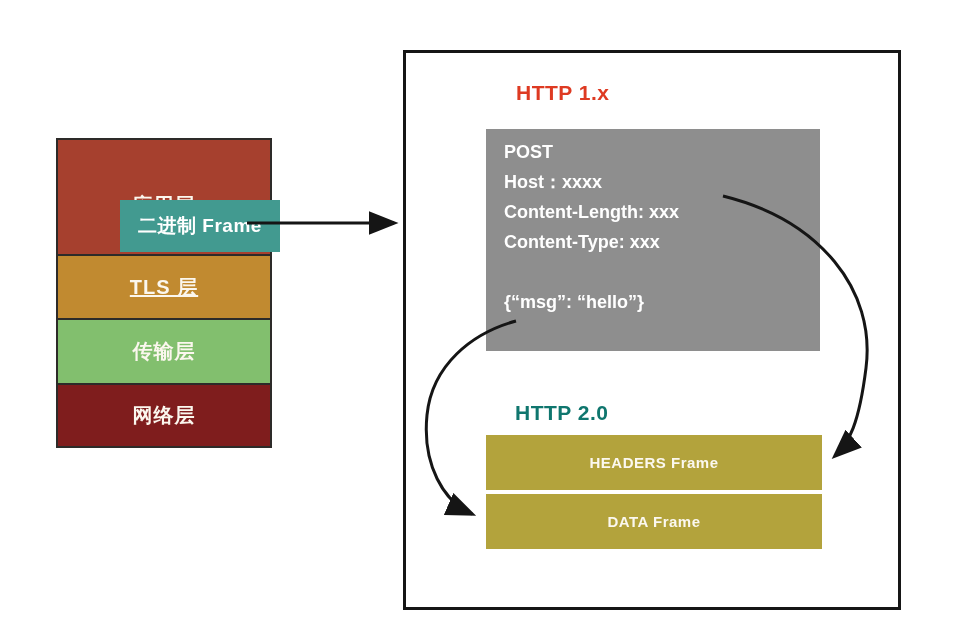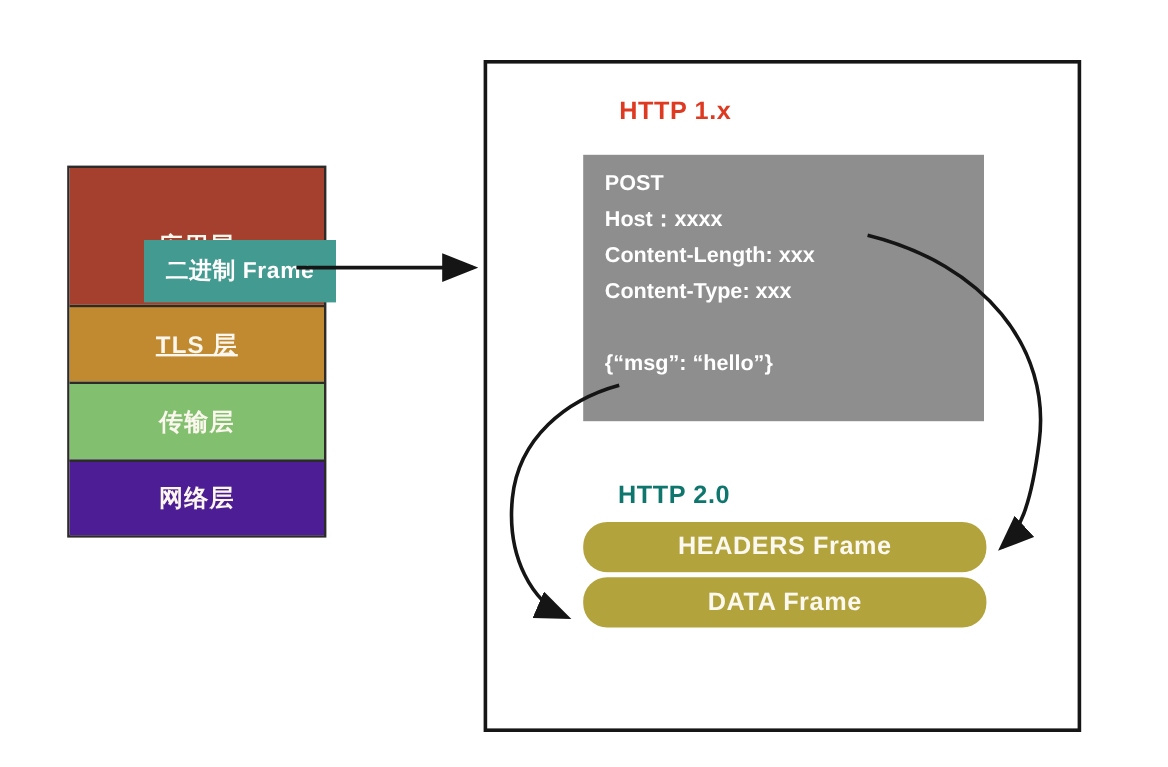--- a/index.html
+++ b/index.html
@@ -64,25 +64,24 @@
   }
   .req-line{line-height:30px;white-space:pre;}
   .req-body{line-height:30px;margin-top:30px;white-space:pre;}
 
   .frames{
     position:absolute;left:80px;top:382px;
     width:336px;
     display:flex;flex-direction:column;
   }
   .frame-row{
-    height:42px;
+    height:55px;
     display:flex;align-items:center;justify-content:center;
-    color:#fbf8ef;font-weight:bold;font-size:21px;
+    color:#fbf8ef;font-weight:bold;font-size:15px;
     letter-spacing:0.5px;
-    border-radius:20px;
   }
   .frame-sep{height:4px;background:#ffffff;}
 
   
   .arrows{
     position:absolute;left:0;top:0;width:973px;height:639px;
     pointer-events:none;
   }
 </style>
 </head>
@@ -96,21 +95,21 @@
       <div class="binary-frame" style="background-color: rgb(66, 154, 144); margin-left: 36px;">
         <span>二进制 Frame</span>
       </div>
     </div>
     <div class="layer layer-tls" style="background-color: rgb(193, 138, 48); text-decoration: underline;">
       <span>TLS 层</span>
     </div>
     <div class="layer layer-transport" style="background-color: rgb(130, 191, 110);">
       <span>传输层</span>
     </div>
-    <div class="layer layer-network" style="background-color: #4c1d95;">
+    <div class="layer layer-network" style="background-color: #7f1d1d;">
       <span>网络层</span>
     </div>
   </div>
 
   <div class="panel">
 
     <div class="panel-title title-http1" style="color: rgb(222, 58, 34);">HTTP 1.x</div>
 
     <div class="request-box" style="background-color: rgb(142, 142, 142);">
       <div class="req-line">POST</div>

